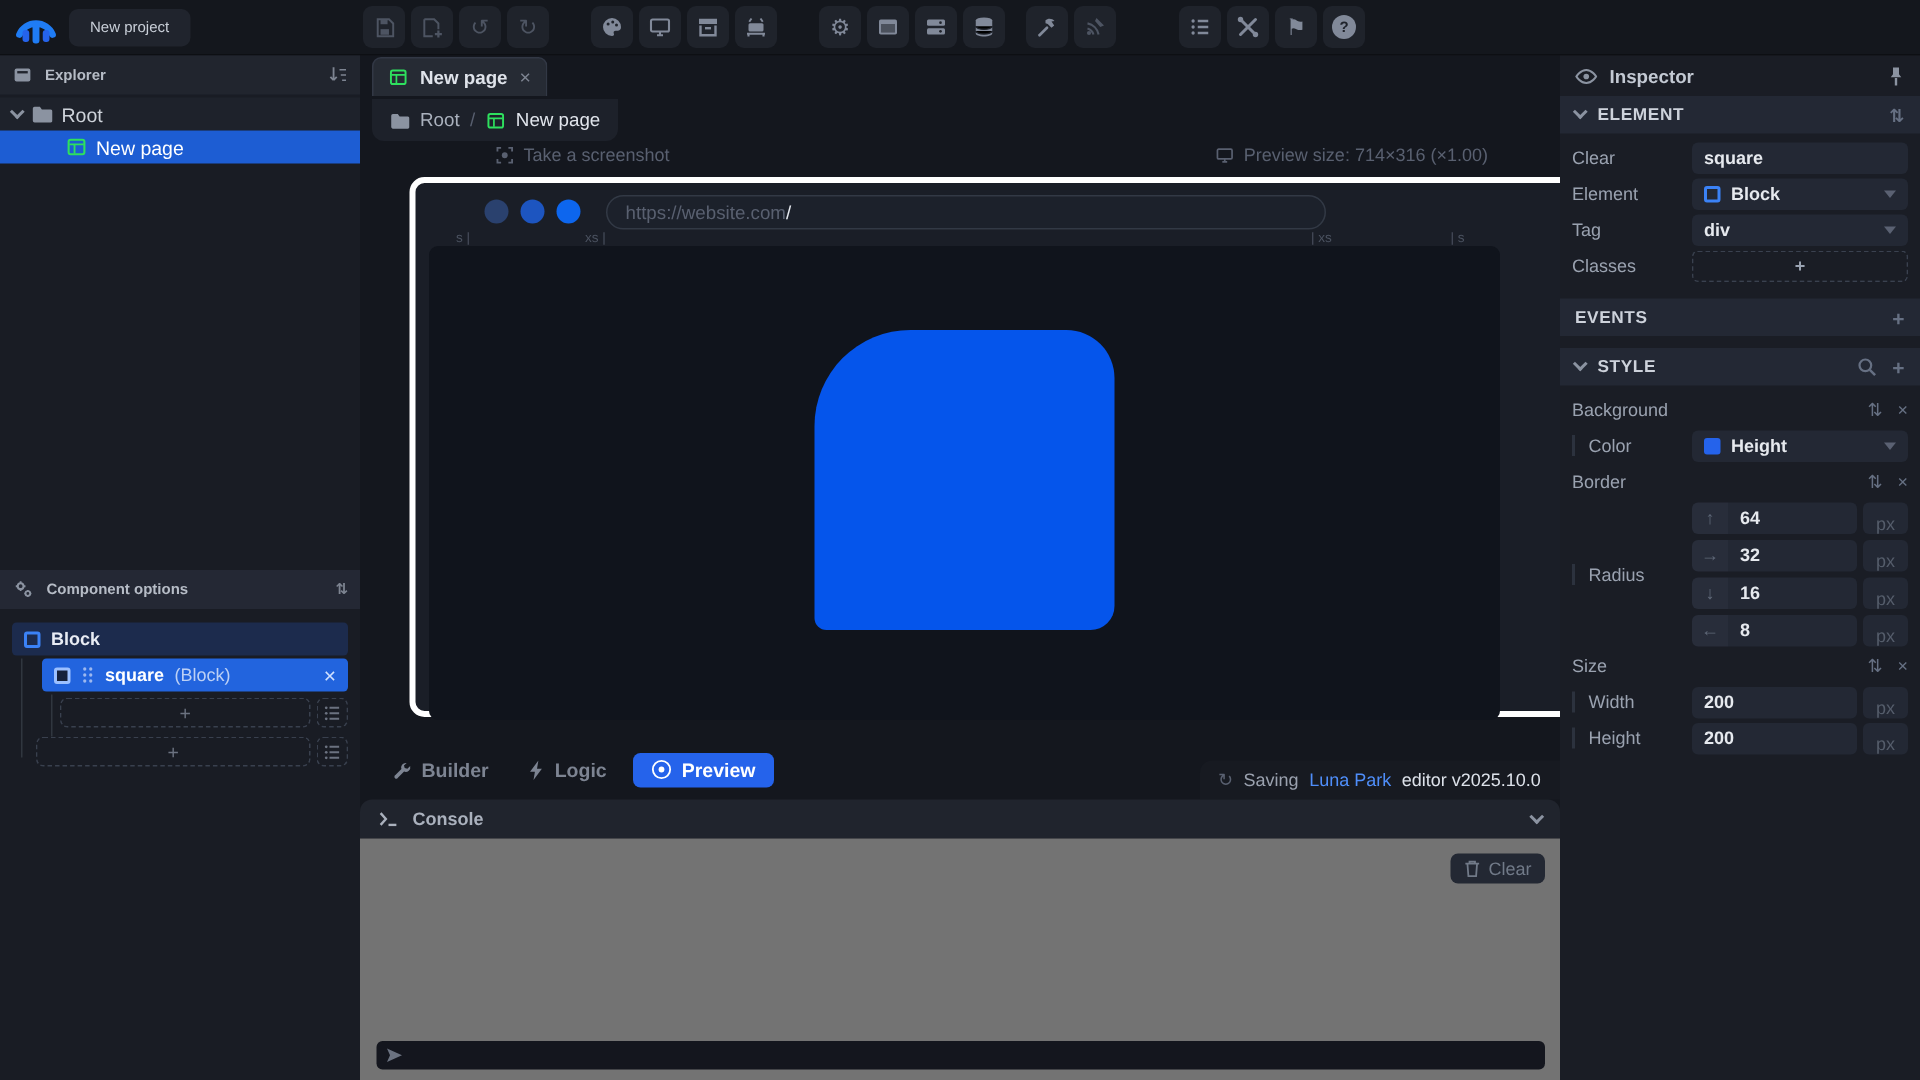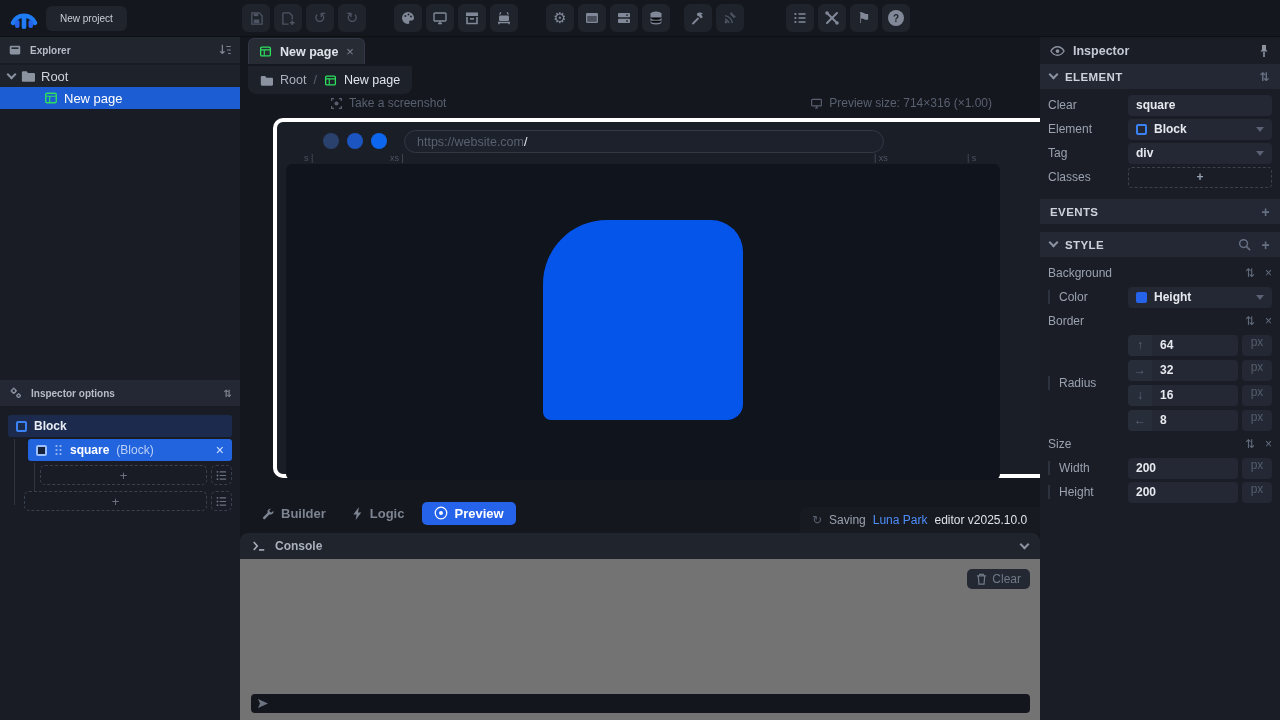--- a/index.html
+++ b/index.html
@@ -95,21 +95,21 @@
   .mini { color:#667083; margin-left:auto; display:flex; gap:10px; align-items:center; font-size:12px; }
   .sqicon { width:11px; height:11px; border:2px solid #3b82f6; border-radius:2px; flex:0 0 auto; }
   .swatch { width:11px; height:11px; background:#2563eb; border-radius:2px; flex:0 0 auto; }
   .numrow { display:flex; align-items:center; gap:0; flex:1; }
   .arrbox { width:24px; height:21px; background:#282d3a; border-radius:4px 0 0 4px; display:flex; align-items:center;
     justify-content:center; color:#5f6878; font-size:12px; flex:0 0 auto; }
   .valbox { flex:1; height:21px; background:#232834; border-radius:0 4px 4px 0; display:flex; align-items:center;
     padding:0 8px; font-weight:bold; color:#e6e9ee; }
   .valbox.full { border-radius:4px; }
   .pxbox { width:30px; height:21px; background:#232834; border-radius:4px; margin-left:4px; display:flex;
-    align-items:flex-start; justify-content:center; color:#555d6b; flex:0 0 auto; }
+    align-items:flex-end; justify-content:center; color:#555d6b; flex:0 0 auto; }
   .handbtn { width:23px; height:21px; background:#232834; border-radius:4px; margin-left:5px; display:flex;
     align-items:center; justify-content:center; color:#8b93a3; flex:0 0 auto; font-size:13px; }
   .pin { margin-left:auto; color:#8b93a1; }
 </style>
 </head>
 <body>
 
 <div class="app">
 
   <div class="topbar">
@@ -267,21 +267,21 @@
     </div>
 
     <div class="copanel">
       <div class="phead" style="background:#242834">
         <svg width="15" height="14" viewBox="0 0 16 16">
             <circle cx="6" cy="5.5" r="2.2" fill="none" stroke="#8b93a1" stroke-width="1.5"></circle>
             <path d="M6 1.8v1.4M6 7.8v1.4M2.3 5.5h1.4M8.3 5.5h1.4" stroke="#8b93a1" stroke-width="1.4"></path>
             <circle cx="11.5" cy="11" r="1.8" fill="none" stroke="#8b93a1" stroke-width="1.4"></circle>
             <path d="M11.5 8.3v1M11.5 12.7v1M8.8 11h1M13.2 11h1" stroke="#8b93a1" stroke-width="1.2"></path>
           </svg>
-        <span>Inspector options</span>
+        <span>Component options</span>
         <span class="sp"></span>
         <span style="color:#7d8491">⇅</span>
       </div>
 
       <div class="corow blockrow">
         <span class="sqicon"></span>
         <span>Block</span>
       </div>
 
       <div class="corow squarerow">

